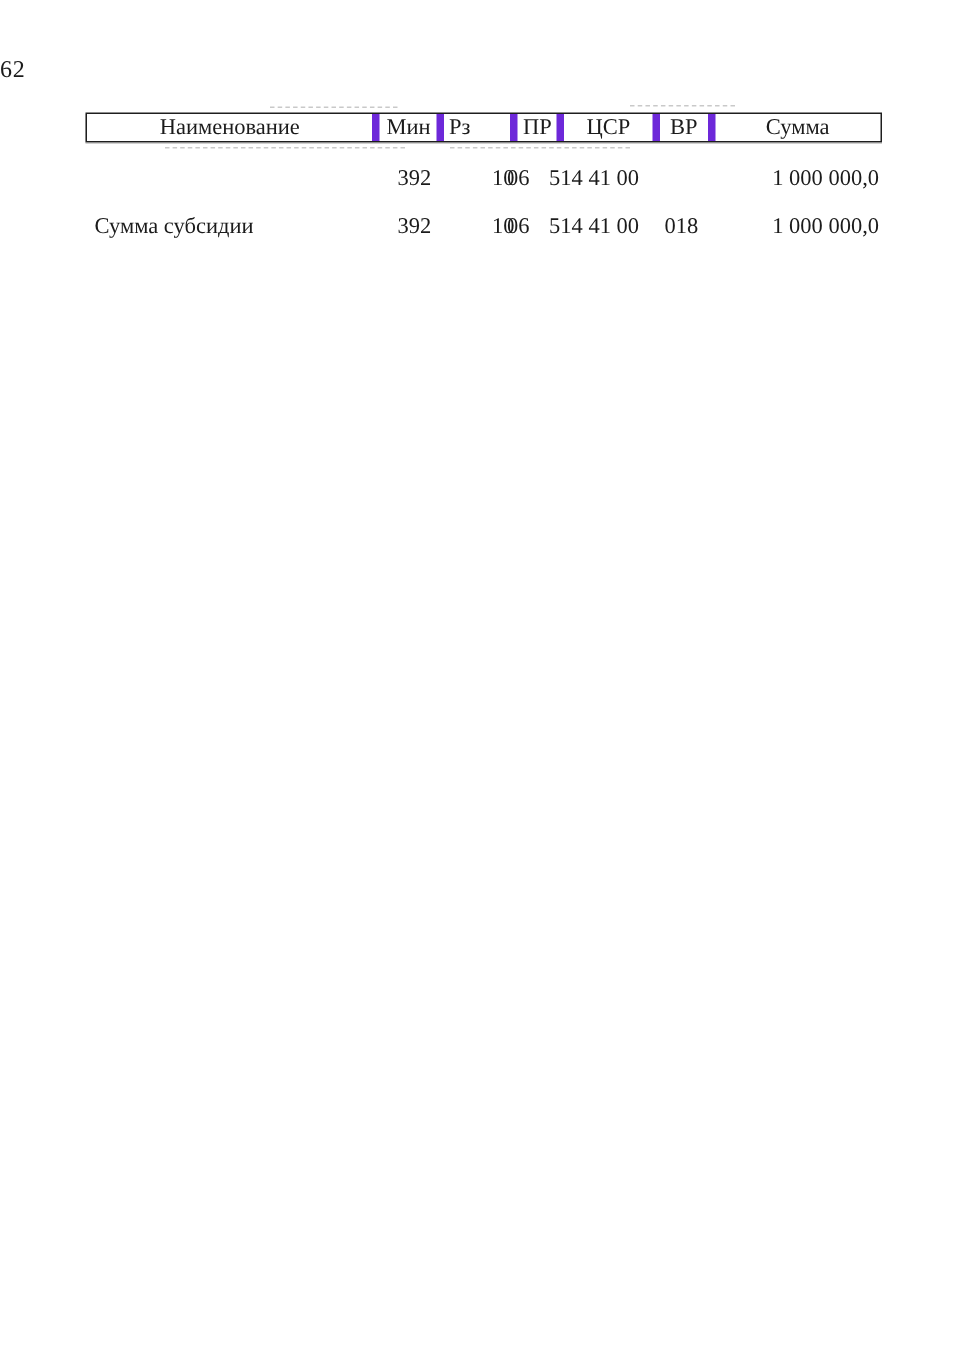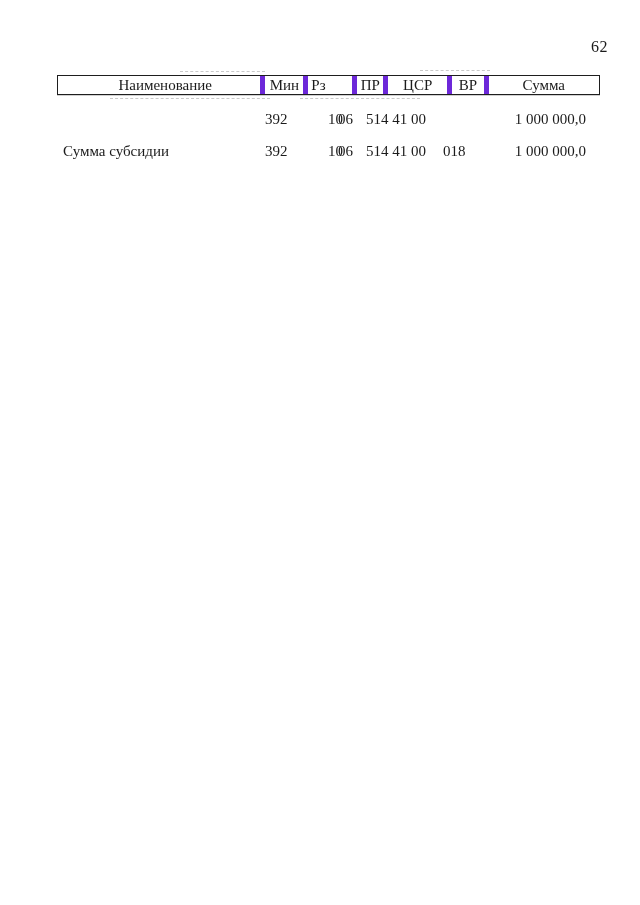--- a/index.html
+++ b/index.html
@@ -14,36 +14,35 @@
     background: #ffffff;
     font-family: "Liberation Serif", "DejaVu Serif", serif;
     color: #1b1b1b;
     overflow: hidden;
   }
   .page-number {
     position: absolute;
     top: 38px;
     left: 0;
     width: 608px;
-    text-align: right;
+    text-align: left;
     font-size: 16px;
     letter-spacing: 0.5px;
   }
   
   .header-table {
     position: absolute;
     left: 57px;
     top: 75px;
     width: 529px;
     height: 18px;
     display: flex;
     border: 1px solid #1e1e1e;
     box-shadow: 0 1px 0 rgba(120,120,120,0.35);
     box-sizing: content-box;
-    padding-left: 12px;
   }
   .hcell {
     display: flex;
     align-items: center;
     justify-content: center;
     font-size: 15px;
     line-height: 18px;
     border-left: 5px solid #6d28d9;
     box-sizing: border-box;
     white-space: nowrap;

